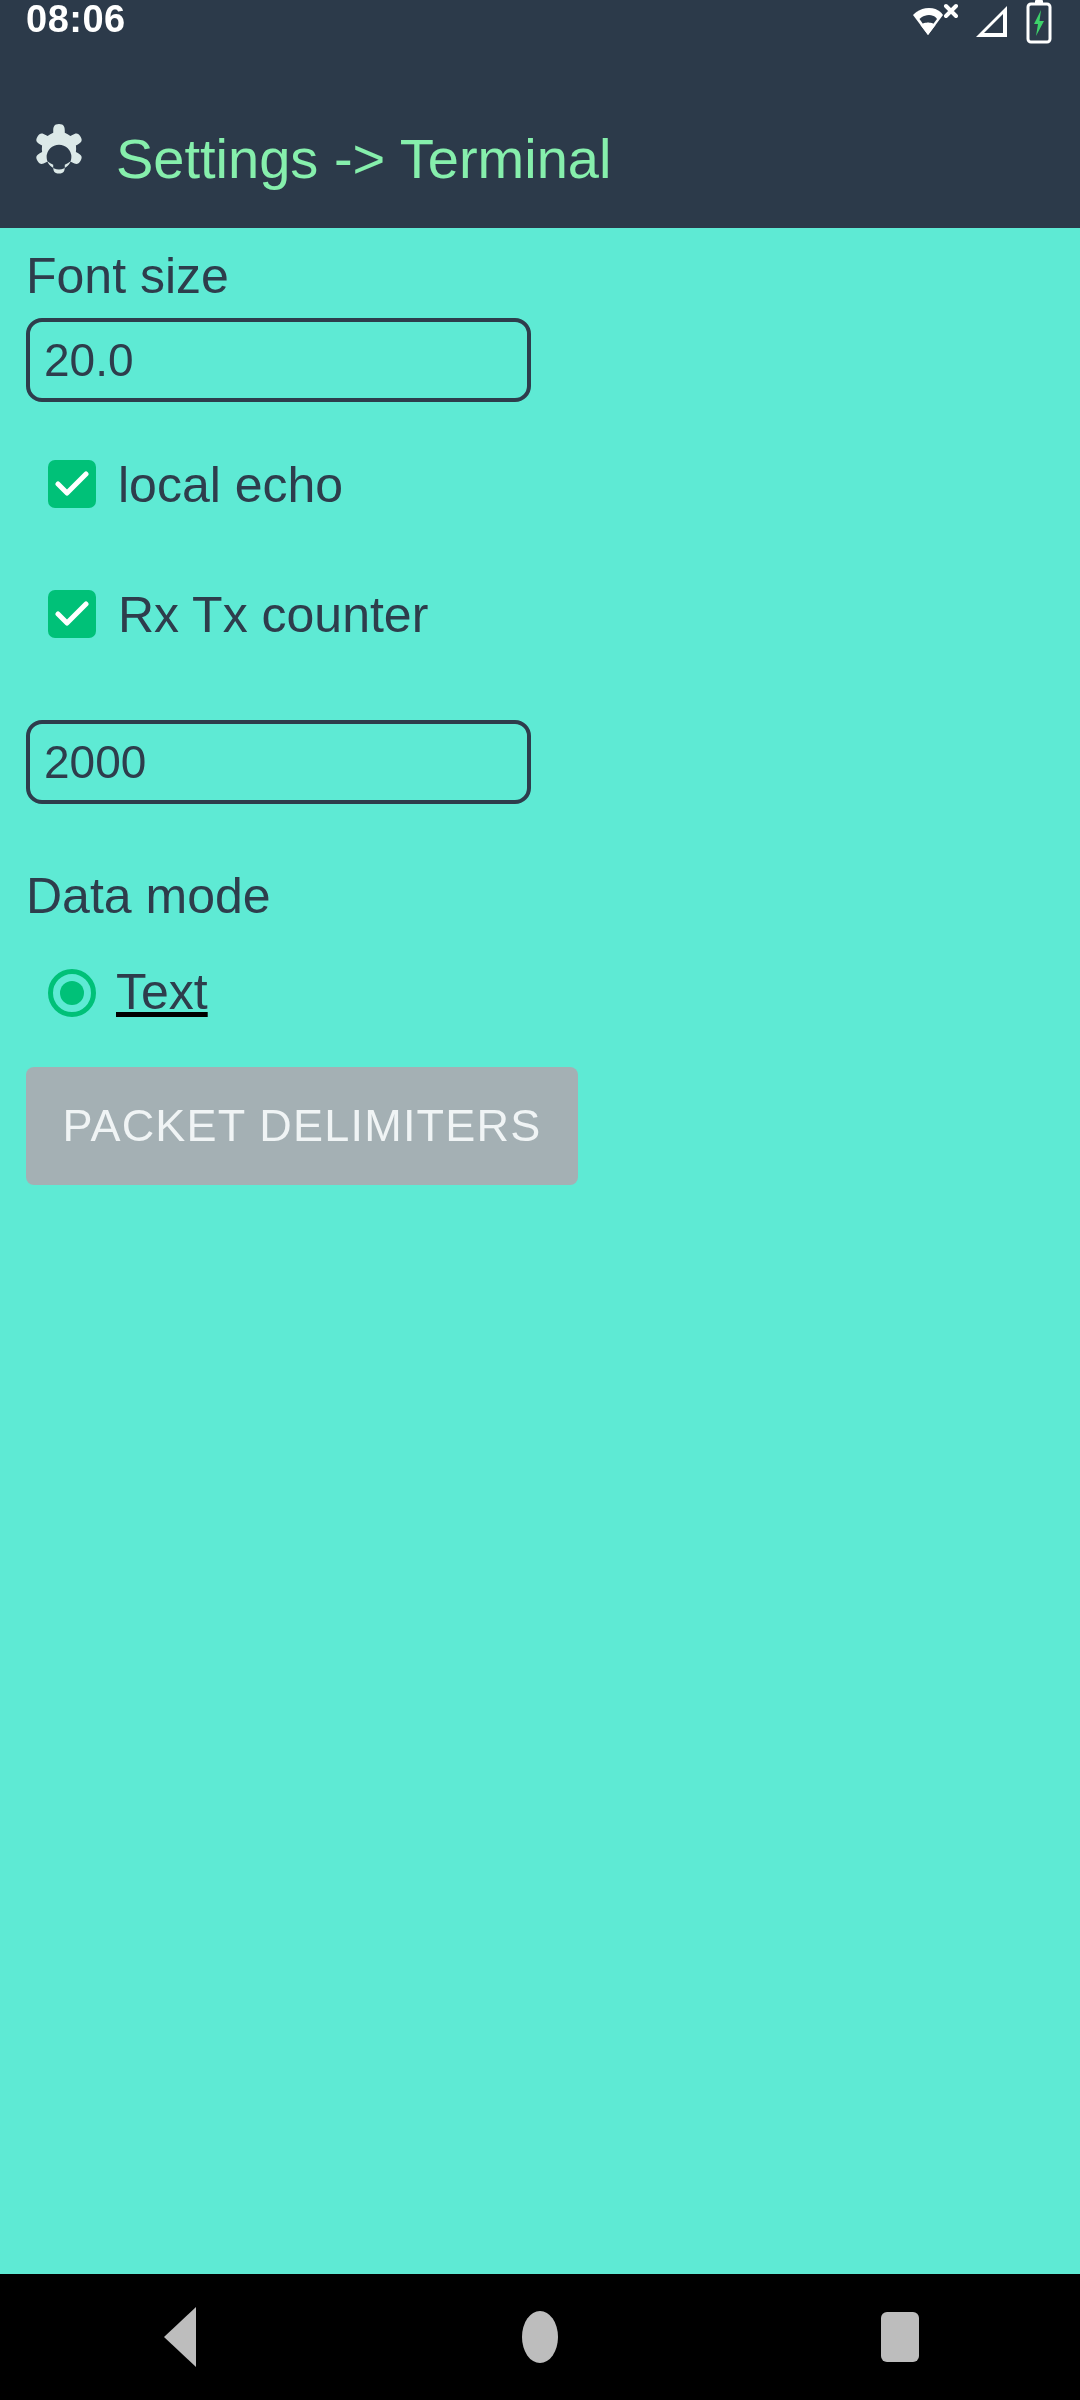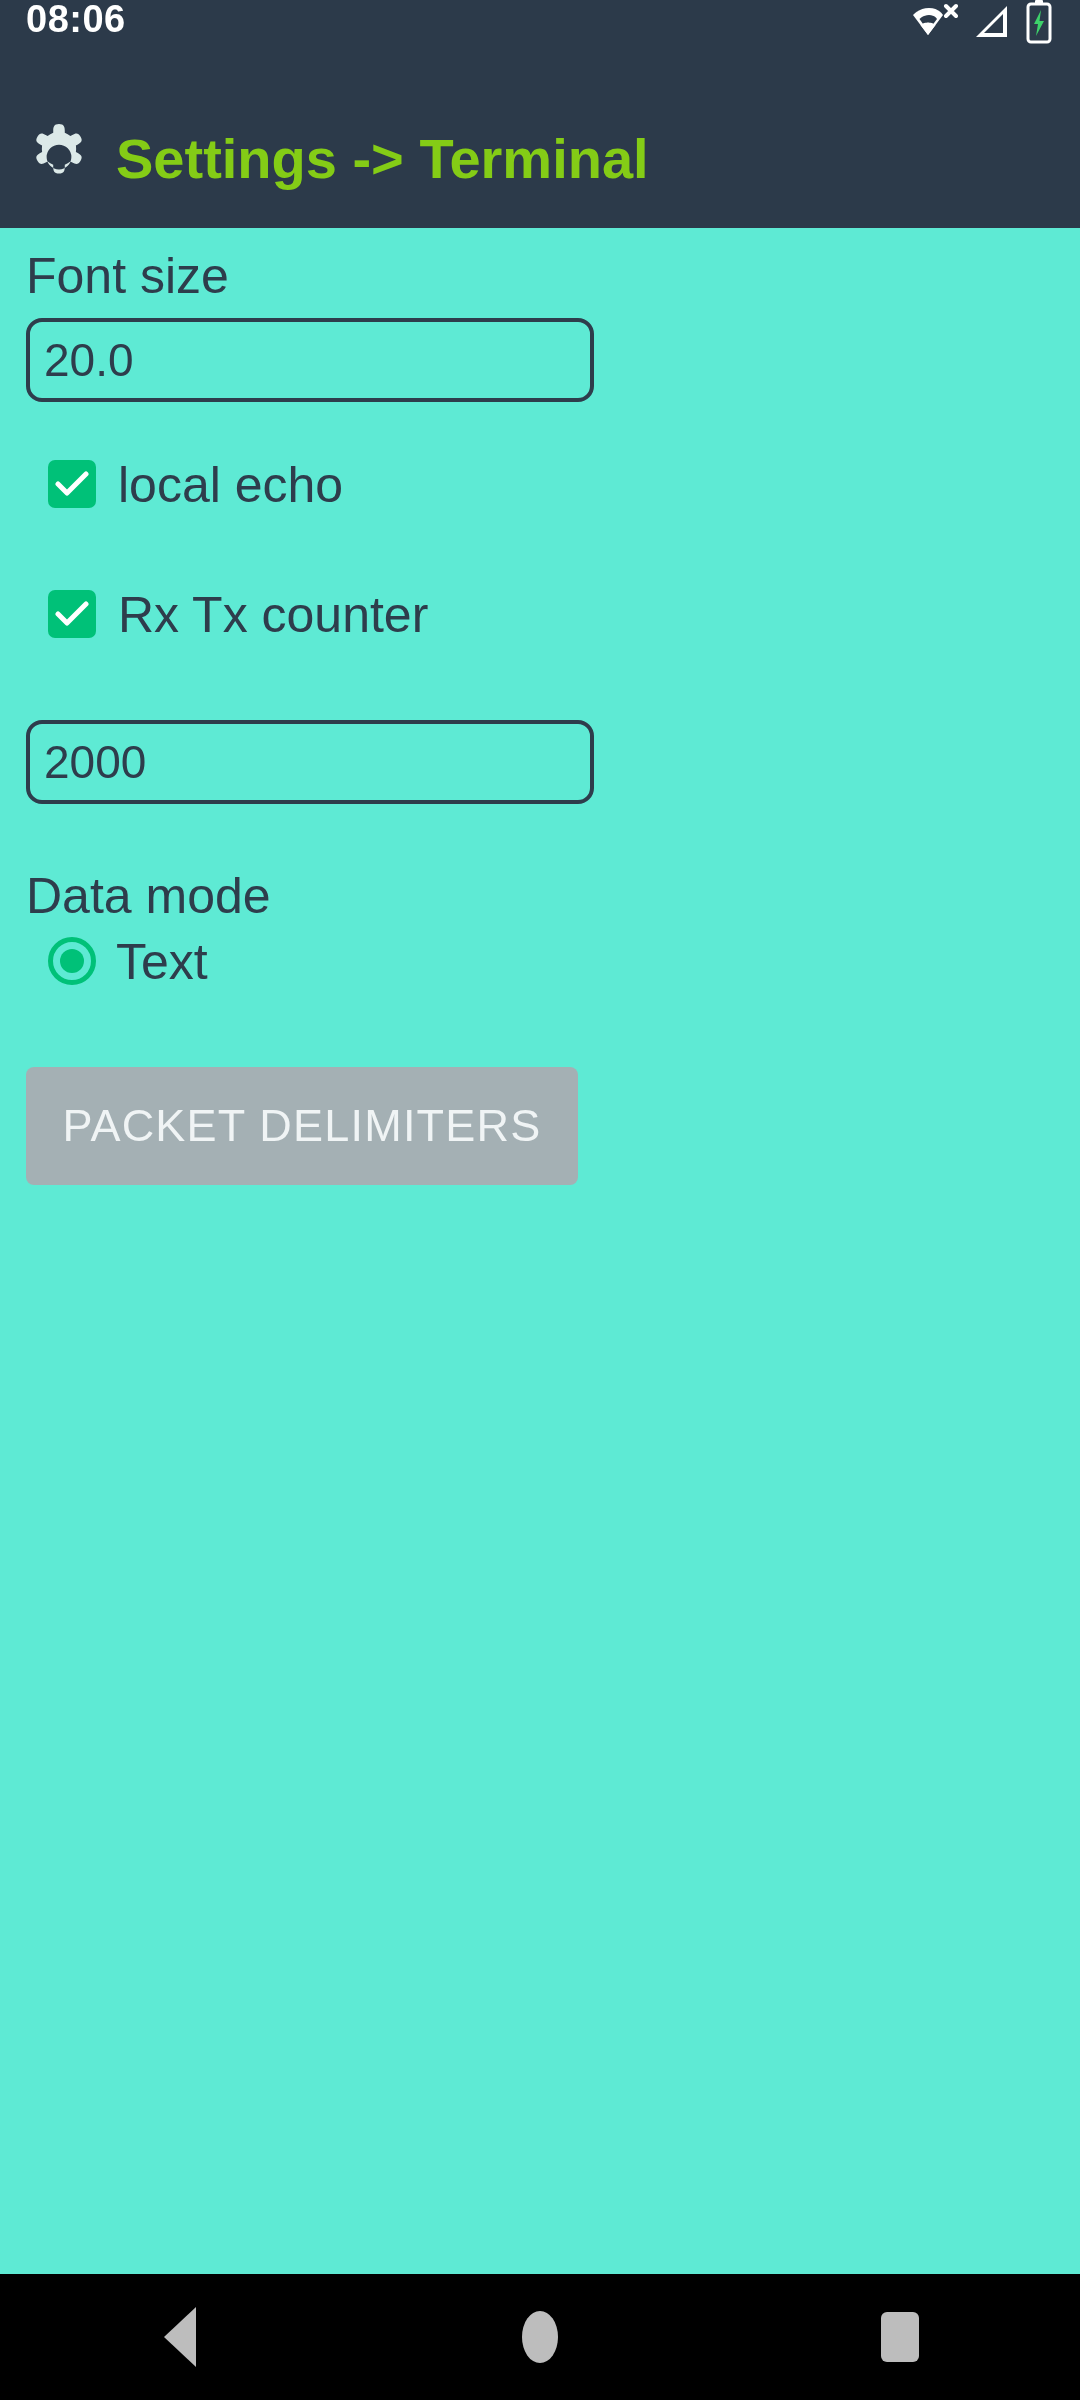--- a/index.html
+++ b/index.html
@@ -39,43 +39,43 @@
   
   #app-bar {
     height:138px; flex:0 0 138px;
     background:#2C3A4A;
     display:flex; align-items:center;
     padding:0 26px;
     gap:24px;
   }
   #gear-icon { flex:0 0 auto; display:block; }
   #app-title {
-    color:#84cc16;
+    color:#86efac;
     font-size:56px;
-    font-weight:700;
+    font-weight:400;
     white-space:nowrap;
     line-height:1;
   }
 
   
   #content {
     flex:1 1 auto;
     background:#5eead4;
     padding:20px 26px 0 26px;
     position:relative;
   }
   .field-label {
     color:#2E3D4C;
     font-size:50px;
     font-weight:400;
     line-height:1.15;
     margin-bottom:12px;
   }
   .text-input {
-    width:568px; height:84px;
+    width:505px; height:84px;
     border:4px solid #2E3D4C;
     border-radius:16px;
     background:transparent;
     color:#2E3D4C;
     font-family:"Liberation Sans", sans-serif;
     font-size:46px;
     line-height:76px;
     padding:0 14px;
     display:block;
     white-space:nowrap;
@@ -98,24 +98,25 @@
   }
   .checkbox svg { display:block; }
   .check-label {
     color:#2E3D4C;
     font-size:50px;
     line-height:1;
   }
 
   
   .radio-row {
-    display:flex; align-items:flex-start;
+    display:flex; align-items:flex-end;
     gap:20px;
     height:80px;
     padding-left:22px;
+    text-decoration:underline;
   }
   .radio {
     width:48px; height:48px;
     flex:0 0 48px;
     border-radius:50%;
     border:5px solid #00C178;
     background:transparent;
     display:flex; align-items:center; justify-content:center;
   }
   .radio .dot {

